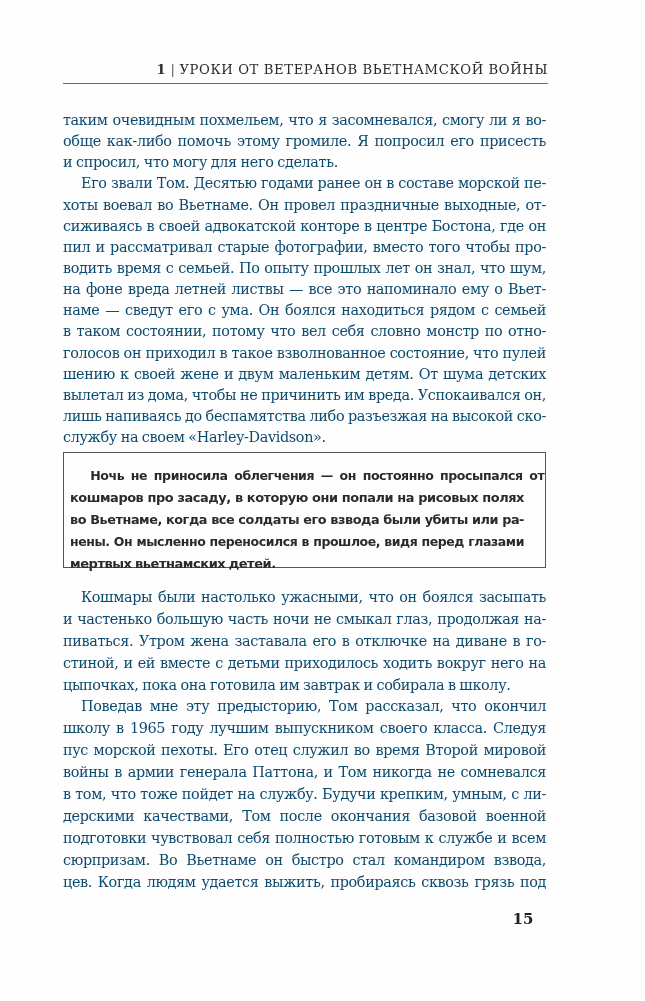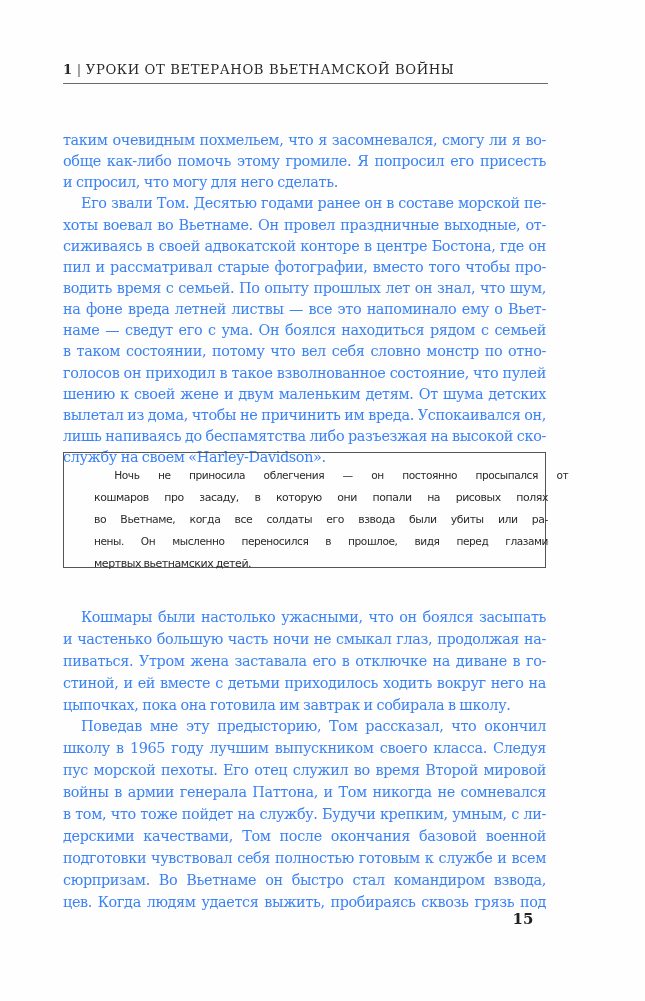--- a/index.html
+++ b/index.html
@@ -1,37 +1,37 @@
 <!DOCTYPE html>
 <html><head>
 <meta charset="utf-8">
 <style>
   html, body { margin: 0; padding: 0; background: #ffffff; }
   body { width: 645px; height: 1001px; position: relative; overflow: hidden; }
   .page { position: absolute; left: 0; top: 0; width: 645px; height: 1001px; background: #fefefe; }
   .running-head {
     position: absolute; left: 63px; width: 485px; top: 62px;
-    text-align: left; font-family: "DejaVu Serif", serif; font-size: 13.2px;
+    text-align: right; font-family: "DejaVu Serif", serif; font-size: 13.2px;
     letter-spacing: 0.6px; color: #2a2a2a; white-space: nowrap;
   }
   .running-head .num { font-weight: bold; }
   .running-head .sep { color: #555; padding: 0 4px; }
   .head-rule { position: absolute; left: 63px; width: 485px; top: 83px; height: 0; border-top: 1.5px solid #6a6a6a; }
-  .body { position: absolute; left: 63px; width: 483px; font-family: "DejaVu Serif", serif; font-size: 14.4px; color: #3b82f6; margin-top: 20px; }
+  .body { position: absolute; left: 63px; width: 483px; font-family: "DejaVu Serif", serif; font-size: 14.4px; color: #0c4a6e; }
   .line { display: block; height: 21.15px; line-height: 21.15px; white-space: nowrap; text-align: justify; text-align-last: justify; letter-spacing: -0.35px; word-spacing: -0.5px; }
   .line.last { text-align-last: left; }
   .line.indent { padding-left: 18px; }
   #block1 { top: 110px; }
   #block2 { top: 587px; }
   #block2 .line { height: 21.9px; line-height: 21.9px; }
   .callout {
     position: absolute; left: 63px; top: 452px; width: 481px; height: 114px;
     border: 1.5px solid #555; box-sizing: content-box;
   }
-  .callout-text { position: absolute; left: 30px; top: 12px; width: 454px; font-family: "DejaVu Sans", sans-serif; font-weight: normal; font-size: 11px; color: #2a2a2a; }
+  .callout-text { position: absolute; left: 6px; top: 12px; width: 454px; font-family: "DejaVu Sans", sans-serif; font-weight: bold; font-size: 13px; color: #2a2a2a; }
   .callout-text .line { height: 22px; line-height: 22px; letter-spacing: -0.45px; word-spacing: -0.6px; }
   .callout-text .line.indent { padding-left: 21px; }
   .folio { position: absolute; left: 500px; width: 46px; top: 910px; text-align: center; font-family: "DejaVu Serif", serif; font-weight: bold; font-size: 15px; color: #222; }
 </style>
 </head>
 <body>
 
 <div class="page">
 
   <div class="running-head">

